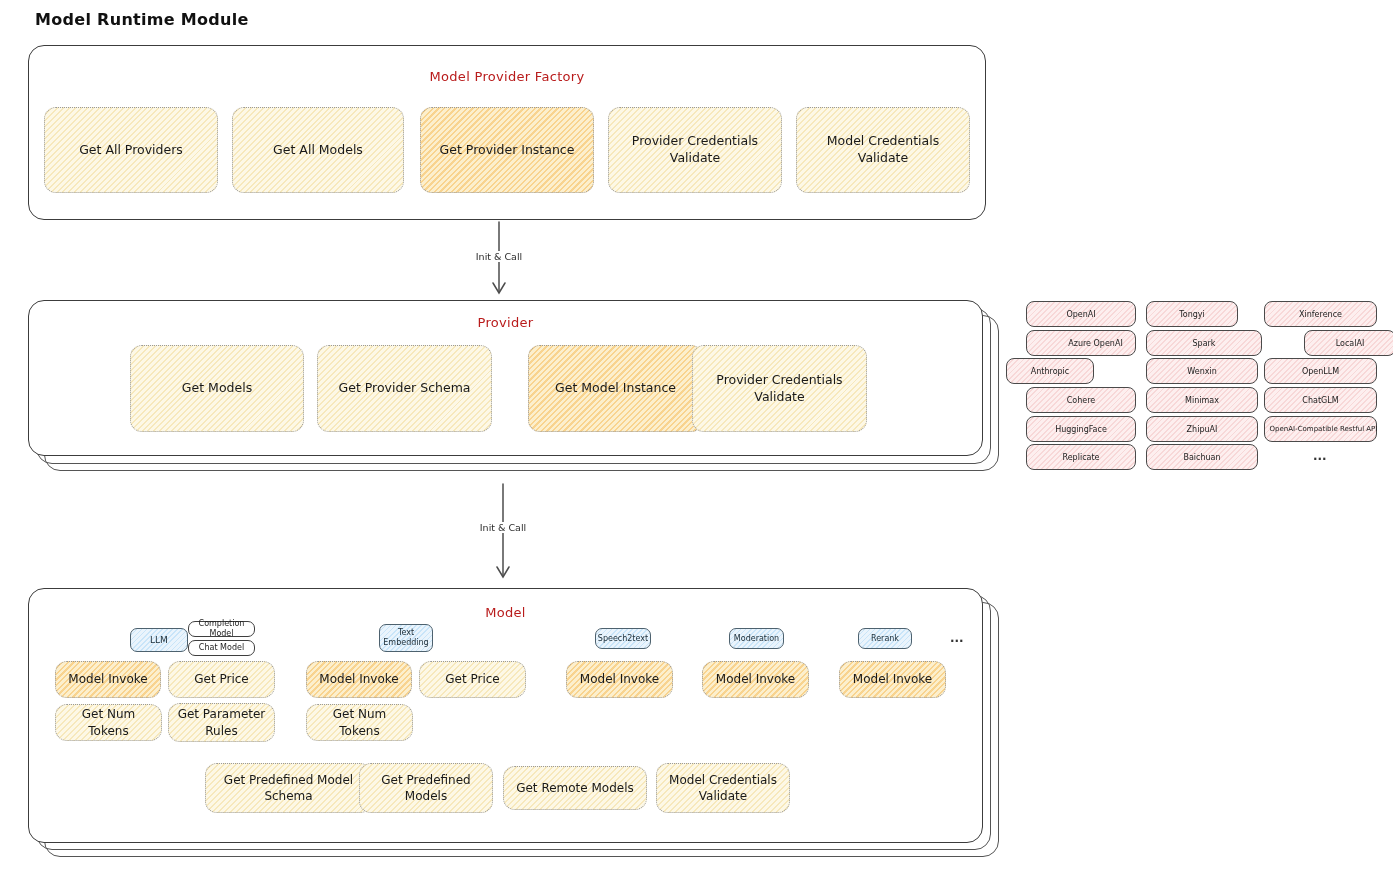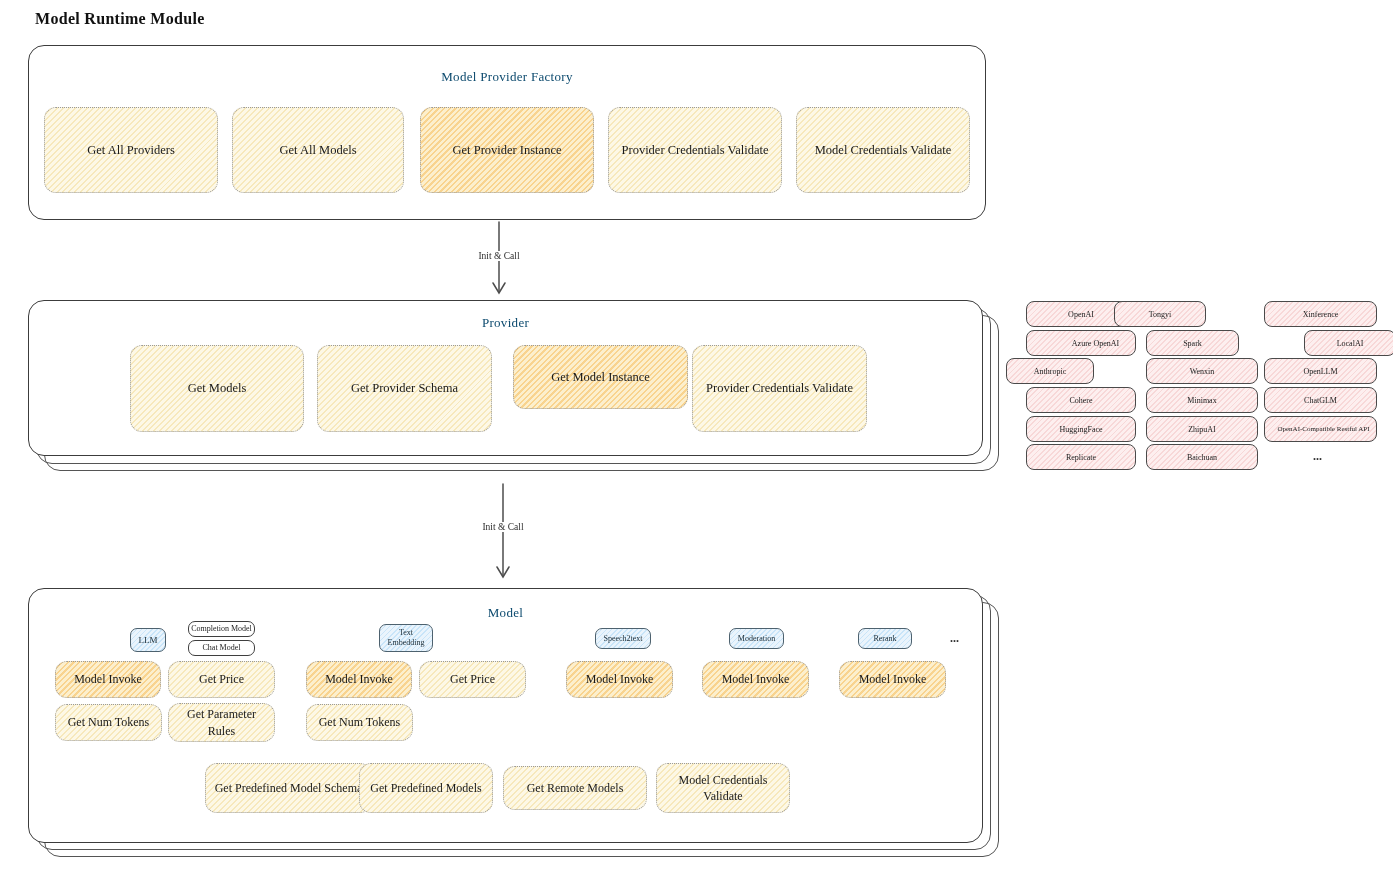--- a/index.html
+++ b/index.html
@@ -1,25 +1,25 @@
 <!DOCTYPE html>
 <html><head>
 <meta charset="utf-8">
 <style>
   * { margin:0; padding:0; box-sizing:border-box; }
   html,body { background:#fff; }
   body { font-family:"DejaVu Sans","Liberation Sans",sans-serif; color:#1d1d1d; }
-  .canvas { position:relative; width:1393px; height:880px; background:#ffffff; overflow:hidden;font-family:Liberation Serif, serif; }
+  .canvas { position:relative; width:1393px; height:880px; background:#ffffff; overflow:hidden; }
 
   .page-title { position:absolute; left:35px; top:10px; font-size:16px; font-weight:700; color:#111; letter-spacing:.3px; }
 
   
   .bigbox { position:absolute; background:#ffffff; border:1.5px solid #3c3c3c; border-radius:16px; z-index:2; }
   .ghost  { position:absolute; background:transparent; border:1.4px solid #555; border-radius:16px; z-index:1; }
-  .box-title { position:absolute; width:100%; text-align:center; font-size:13px; color:#0c4a6e; letter-spacing:.3px; }
+  .box-title { position:absolute; width:100%; text-align:center; font-size:13px; color:#b91c1c; letter-spacing:.3px; }
 
   
   .btn { position:absolute; border:1.6px dotted #9a9a9a; border-radius:12px; display:flex; align-items:center; justify-content:center;
          text-align:center; font-size:12.5px; color:#191919; padding:3px 6px; line-height:1.35; z-index:3; }
   .fill-yellow { background-color:#fdf8e6;
     background-image:repeating-linear-gradient(135deg, rgba(238,210,130,.42) 0 1.4px, transparent 1.4px 4.2px); }
   .fill-orange { background-color:#fcefcd;
     background-image:repeating-linear-gradient(135deg, rgba(245,188,92,.55) 0 1.6px, transparent 1.6px 4.0px); }
 
   
@@ -63,32 +63,32 @@
   </svg>
   <span class="arrow-label" style="left:499px;top:251px;">Init &amp; Call</span>
 
   <div class="ghost" style="left:44px;top:315px;width:955px;height:156px;"></div>
   <div class="ghost" style="left:36px;top:308px;width:955px;height:156px;"></div>
   <div class="bigbox" style="left:28px;top:300px;width:955px;height:156px;">
     <div class="box-title" style="top:14px;">Provider</div>
   </div>
   <div class="btn fill-yellow" style="left:130px;top:345px;width:174px;height:87px;">Get Models</div>
   <div class="btn fill-yellow" style="left:317px;top:345px;width:175px;height:87px;">Get Provider Schema</div>
-  <div class="btn fill-orange" style="left:513px;top:345px;width:175px;height:64px;">Get Model Instance</div>
+  <div class="btn fill-orange" style="left:528px;top:345px;width:175px;height:87px;">Get Model Instance</div>
   <div class="btn fill-yellow" style="left:692px;top:345px;width:175px;height:87px;">Provider Credentials Validate</div>
 
   <div class="chip" style="left:1026px;top:301px;width:110px;">OpenAI</div>
   <div class="chip" style="left:1026px;top:330px;width:110px;padding-left:29px;">Azure OpenAI</div>
   <div class="chip" style="left:1006px;top:358px;width:88px;">Anthropic</div>
   <div class="chip" style="left:1026px;top:387px;width:110px;">Cohere</div>
   <div class="chip" style="left:1026px;top:416px;width:110px;">HuggingFace</div>
   <div class="chip" style="left:1026px;top:444px;width:110px;">Replicate</div>
 
-  <div class="chip" style="left:1114px;top:301px;width:92px;">Tongyi</div>
-  <div class="chip" style="left:1146px;top:330px;width:93px;text-align:right;">Spark</div>
+  <div class="chip" style="left:1146px;top:301px;width:92px;">Tongyi</div>
+  <div class="chip" style="left:1146px;top:330px;width:116px;text-align:right;">Spark</div>
   <div class="chip" style="left:1146px;top:358px;width:112px;">Wenxin</div>
   <div class="chip" style="left:1146px;top:387px;width:112px;">Minimax</div>
   <div class="chip" style="left:1146px;top:416px;width:112px;">ZhipuAI</div>
   <div class="chip" style="left:1146px;top:444px;width:112px;">Baichuan</div>
 
   <div class="chip" style="left:1264px;top:301px;width:113px;">Xinference</div>
   <div class="chip" style="left:1304px;top:330px;width:92px;">LocalAI</div>
   <div class="chip" style="left:1264px;top:358px;width:113px;">OpenLLM</div>
   <div class="chip" style="left:1264px;top:387px;width:113px;">ChatGLM</div>
   <div class="chip small" style="left:1264px;top:416px;width:113px;">OpenAI-Compatible Restful API</div>
@@ -99,21 +99,21 @@
     <path d="M4,84 L10,94 L16,84"></path>
   </svg>
   <span class="arrow-label" style="left:503px;top:522px;">Init &amp; Call</span>
 
   <div class="ghost" style="left:44px;top:602px;width:955px;height:255px;"></div>
   <div class="ghost" style="left:36px;top:595px;width:955px;height:255px;"></div>
   <div class="bigbox" style="left:28px;top:588px;width:955px;height:255px;">
     <div class="box-title" style="top:16px;">Model</div>
   </div>
 
-  <div class="tag" style="left:130px;top:628px;width:36px;height:24px;font-size:9px;">LLM</div>
+  <div class="tag" style="left:130px;top:628px;width:58px;height:24px;font-size:9px;">LLM</div>
   <div class="tag white" style="left:188px;top:621px;width:67px;height:16px;">Completion Model</div>
   <div class="tag white" style="left:188px;top:640px;width:67px;height:16px;">Chat Model</div>
   <div class="tag" style="left:379px;top:624px;width:54px;height:28px;padding:1px 4px;">Text Embedding</div>
   <div class="tag" style="left:595px;top:628px;width:56px;height:21px;">Speech2text</div>
   <div class="tag" style="left:729px;top:628px;width:55px;height:21px;">Moderation</div>
   <div class="tag" style="left:858px;top:628px;width:54px;height:21px;">Rerank</div>
   <div class="dots" style="left:950px;top:631px;">...</div>
 
   <div class="btn fill-orange" style="left:55px;top:661px;width:106px;height:37px;font-size:12px;">Model Invoke</div>
   <div class="btn fill-yellow" style="left:168px;top:661px;width:107px;height:37px;font-size:12px;">Get Price</div>

